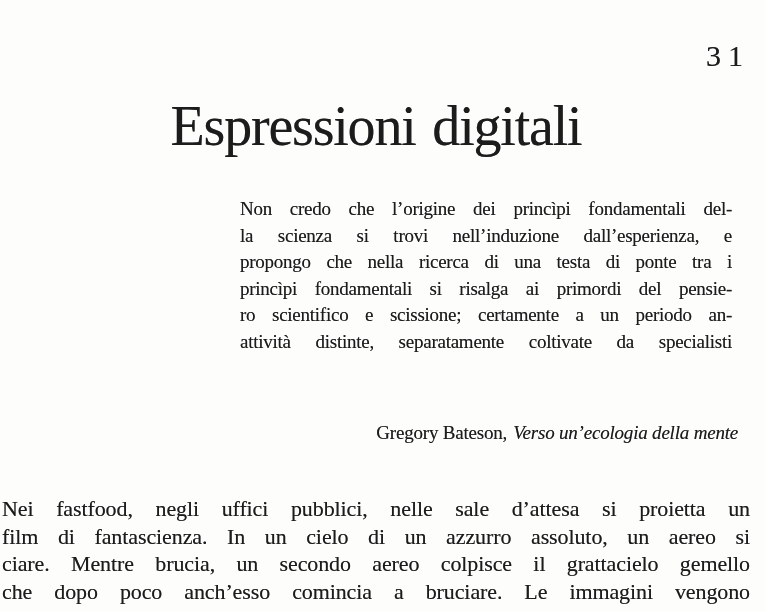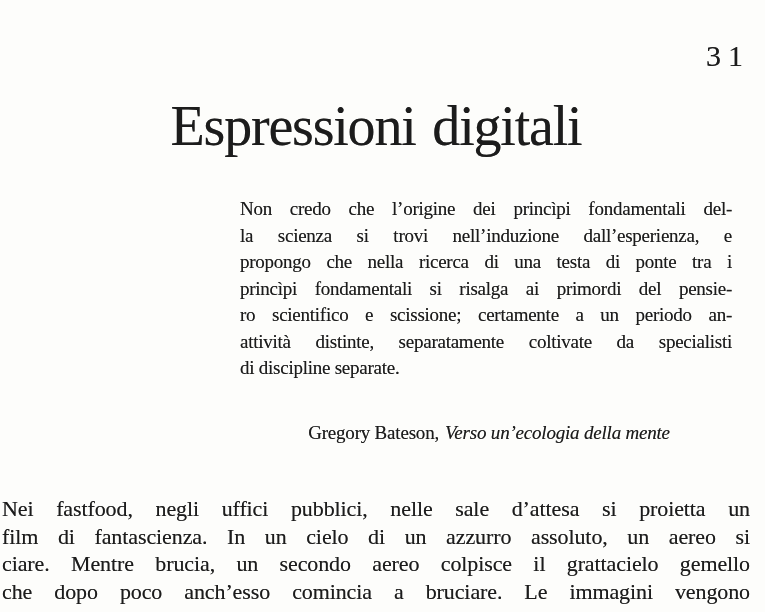--- a/index.html
+++ b/index.html
@@ -40,21 +40,21 @@
     text-align:justify;
     text-align-last:justify;
     white-space:nowrap;
   }
   .epigraph .line.last{
     text-align-last:left;
   }
   .attribution{
     position:absolute;left:240px;top:420px;width:498px;
     font-size:19px;line-height:26px;
-    text-align:center;
+    text-align:right;
     letter-spacing:-0.2px;
   }
   .attribution .author{padding-right:.32em;}
   .attribution .work{font-style:italic;}
   .body-text{
     position:absolute;left:2px;top:495px;width:748px;
     font-size:22px;line-height:27.5px;
     letter-spacing:-0.1px;
   }
   .body-text .line{
@@ -75,21 +75,20 @@
 
   <div class="chapter-title">Espressioni digitali</div>
 
   <div class="epigraph">
     <div class="line">Non credo che l’origine dei princìpi fondamentali del-</div>
     <div class="line">la scienza si trovi nell’induzione dall’esperienza, e</div>
     <div class="line">propongo che nella ricerca di una testa di ponte tra i</div>
     <div class="line">princìpi fondamentali si risalga ai primordi del pensie-</div>
     <div class="line">ro scientifico e scissione; certamente a un periodo an-</div>
     <div class="line">attività distinte, separatamente coltivate da specialisti</div>
-    <div class="line last">di discipline separate.</div>
   </div>
 
   <div class="attribution">
     <span class="author">Gregory Bateson,</span><span class="work">Verso un’ecologia della mente</span>
   </div>
 
   <div class="body-text">
     <div class="line">Nei fastfood, negli uffici pubblici, nelle sale d’attesa si proietta un</div>
     <div class="line">film di fantascienza. In un cielo di un azzurro assoluto, un aereo si</div>
     <div class="line">ciare. Mentre brucia, un secondo aereo colpisce il grattacielo gemello</div>

